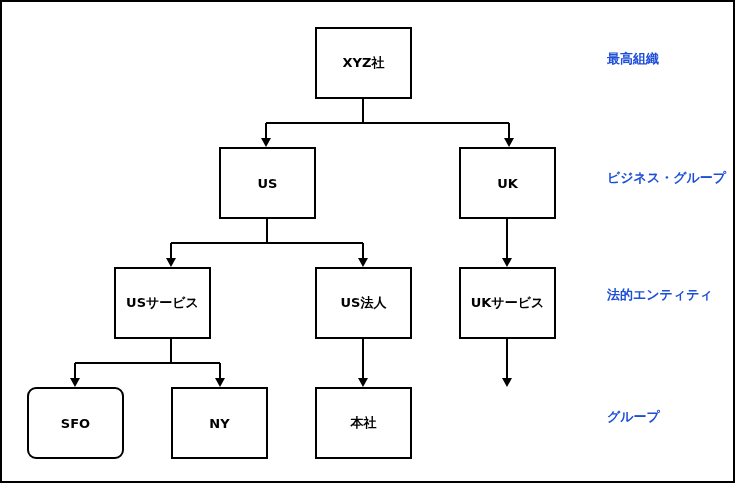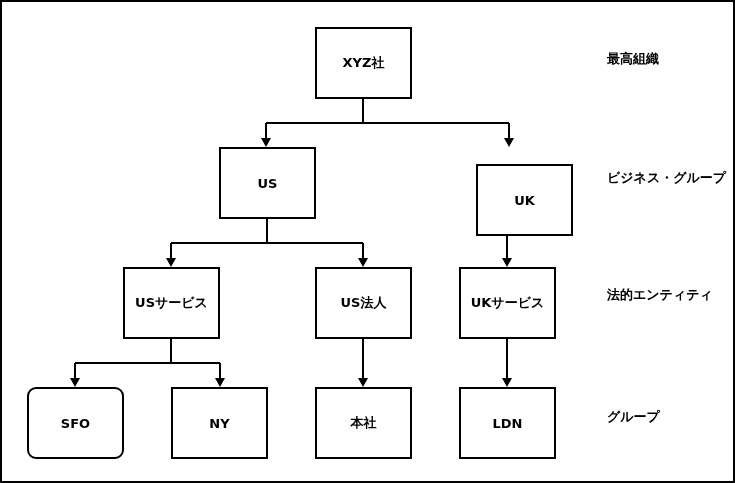--- a/index.html
+++ b/index.html
@@ -25,35 +25,35 @@
     justify-content: center;
     font-size: 13px;
     font-weight: bold;
     color: #000000;
     text-align: center;
     white-space: nowrap;
   }
   
   .pos-xyz         { left: 313px; top: 25px;  }
   .pos-us          { left: 217px; top: 145px; }
-  .pos-uk          { left: 457px; top: 162px; margin-left: 17px; }
-  .pos-us-services { left: 121px; top: 265px; }
+  .pos-uk          { left: 457px; top: 145px; }
+  .pos-us-services { left: 112px; top: 265px; }
   .pos-us-corp     { left: 313px; top: 265px; }
   .pos-uk-services { left: 457px; top: 265px; }
   .pos-sfo         { left: 25px;  top: 385px; border-radius: 9px; }
   .pos-ny          { left: 169px; top: 385px; }
   .pos-honsha      { left: 313px; top: 385px; }
   .pos-ldn         { left: 457px; top: 385px; }
 
   .level-label {
     position: absolute;
     left: 605px;
     font-size: 13px;
     font-weight: bold;
-    color: #000000;
+    color: #1d4ed8;
     white-space: nowrap;
     line-height: 16px;
   }
   .lvl-1 { top: 49px; }
   .lvl-2 { top: 168px; }
   .lvl-3 { top: 285px; }
   .lvl-4 { top: 407px; }
 
   #connectors {
     position: absolute;
@@ -117,22 +117,19 @@
 
   <div class="node pos-sfo">
     <span>SFO</span>
   </div>
   <div class="node pos-ny">
     <span>NY</span>
   </div>
   <div class="node pos-honsha">
     <span>本社</span>
   </div>
-  <div class="node pos-ldn">
-    <span>LDN</span>
-  </div>
 
   <div class="level-label lvl-1">最高組織</div>
   <div class="level-label lvl-2">ビジネス・グループ</div>
   <div class="level-label lvl-3">法的エンティティ</div>
   <div class="level-label lvl-4">グループ</div>
 
 </div>
 
 </body></html>

